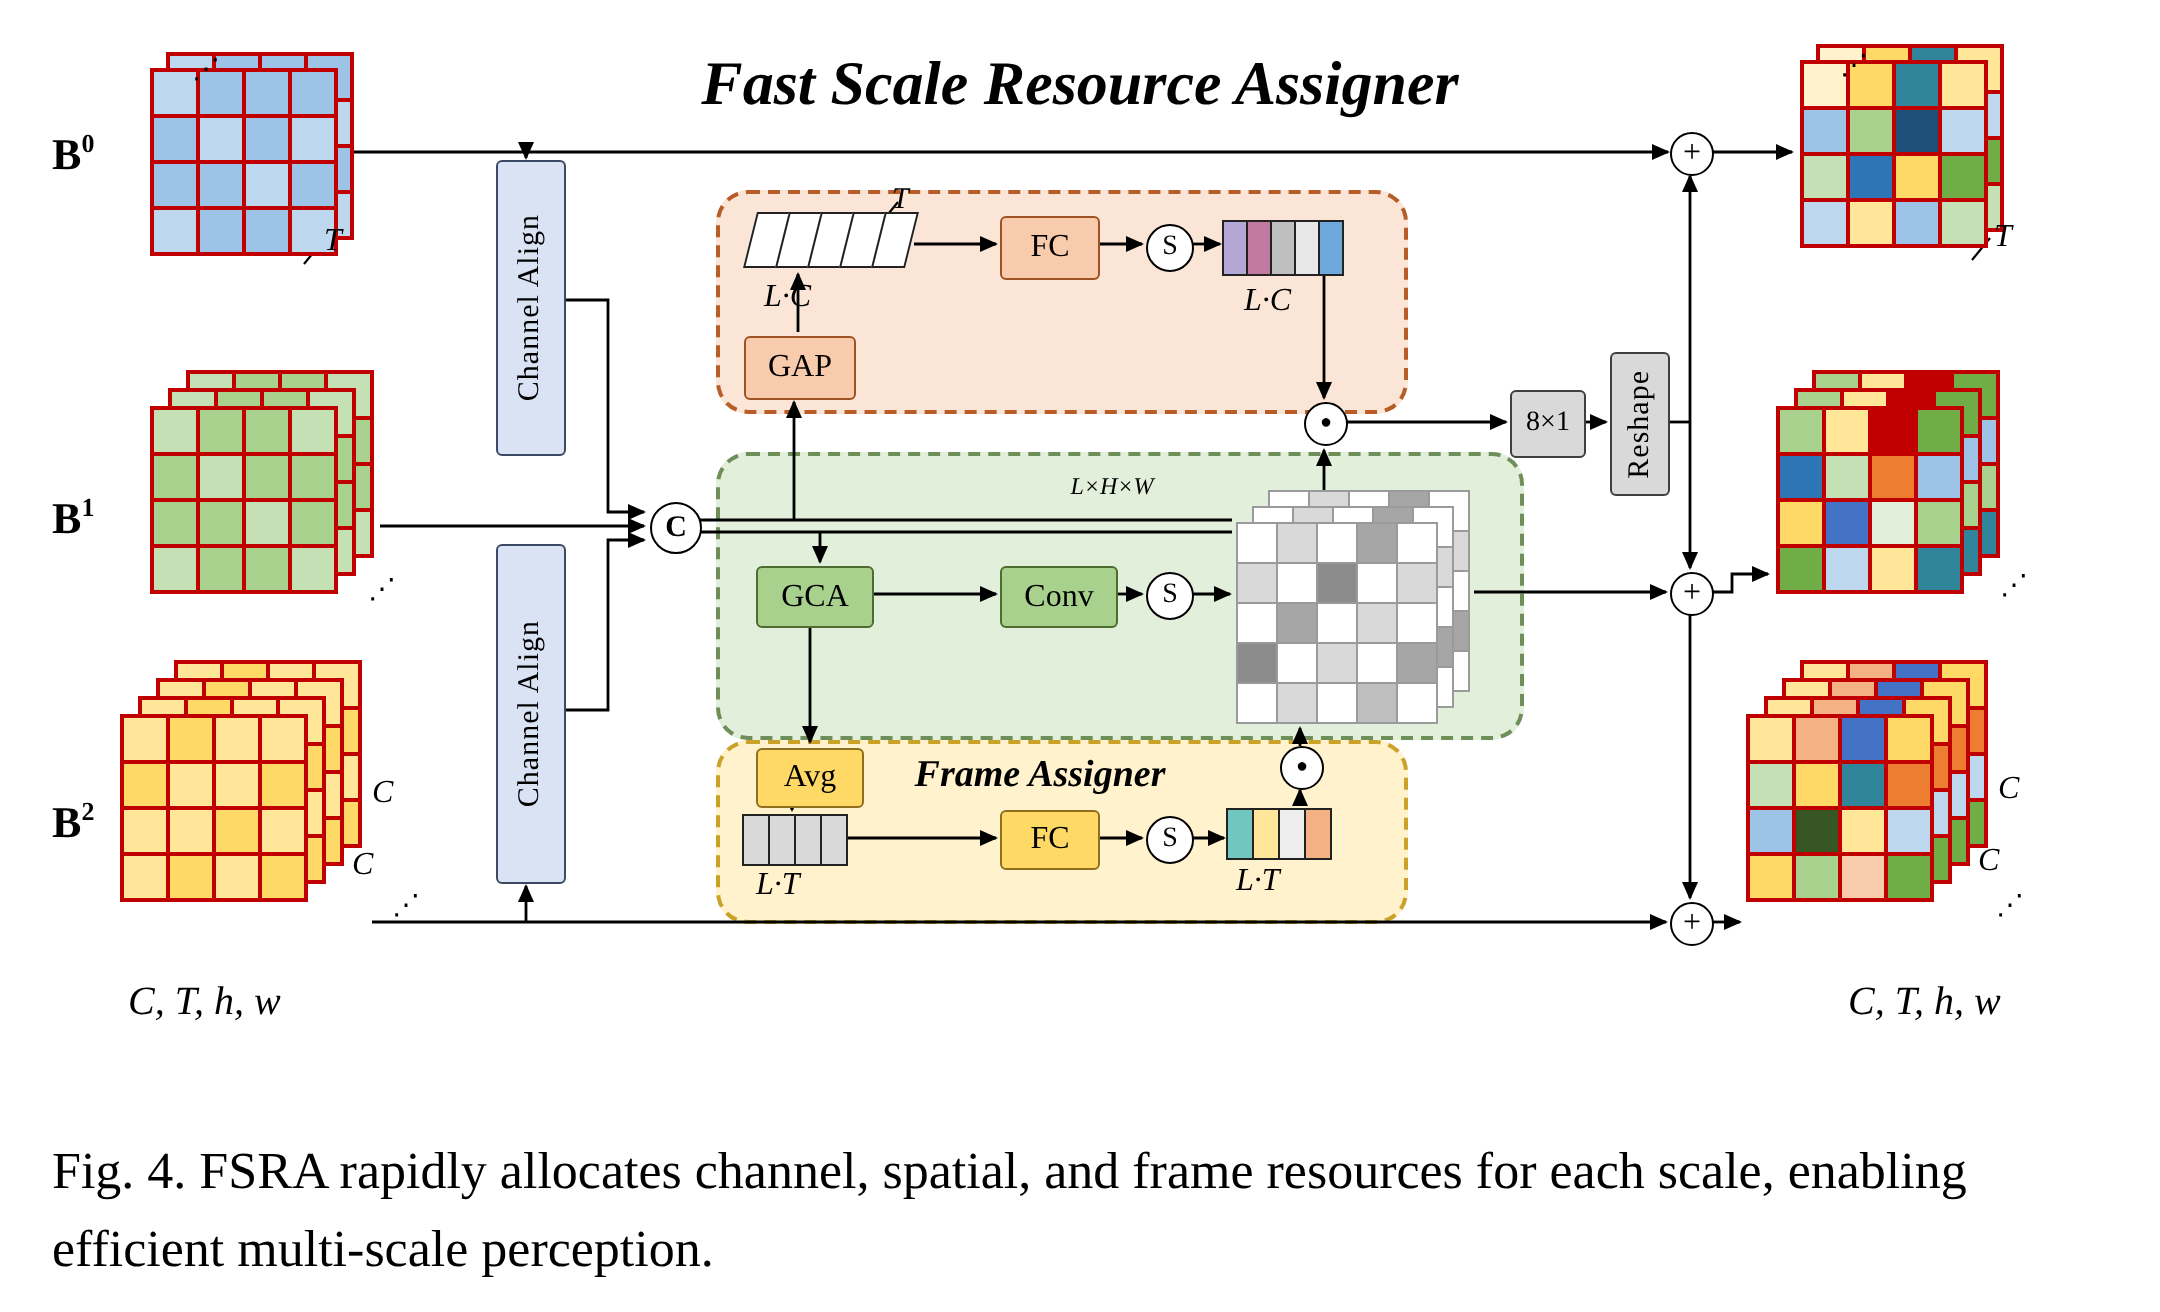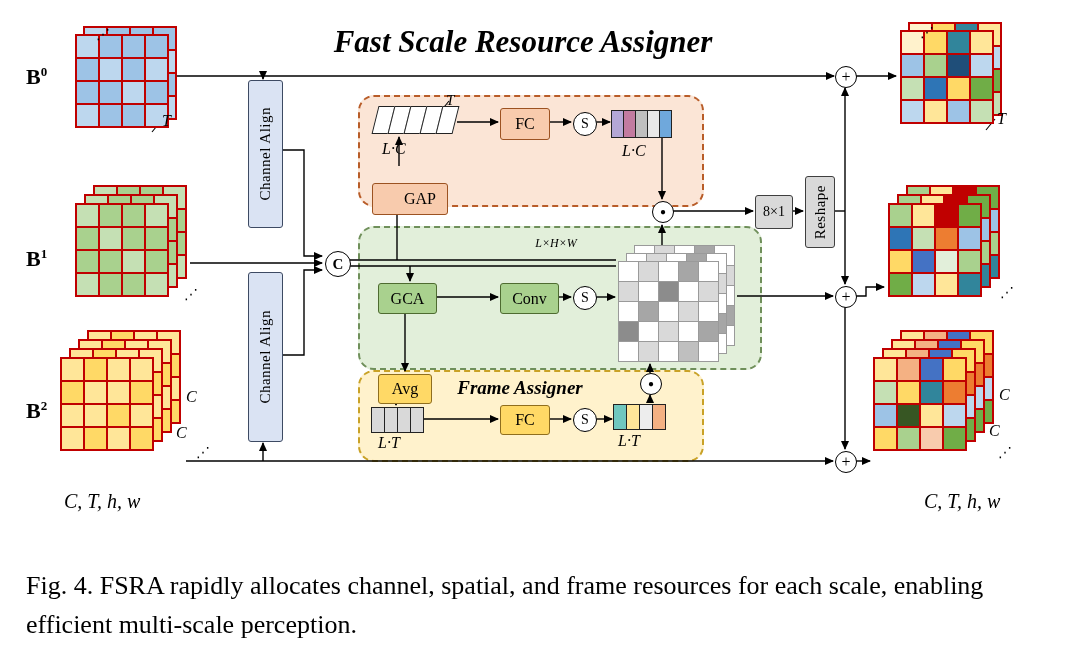--- a/index.html
+++ b/index.html
@@ -1,35 +1,35 @@
 <!DOCTYPE html>
 <html><head>
 <meta charset="utf-8">
 <style>
   html,body{margin:0;padding:0;background:#fff;}
   .figure{position:relative;width:1080px;height:656px;background:#fff;
           font-family:"Liberation Serif","DejaVu Serif",serif;color:#000;overflow:hidden;}
   .abs{position:absolute;}
-  .title{left:273px;top:24px;width:500px;text-align:center;
+  .title{left:290px;top:24px;width:500px;text-align:center;
          font-size:31px;font-weight:bold;font-style:italic;}
   
   .box-dashed{border:2.2px dashed;border-radius:16px;}
   .box-channel{left:358px;top:95px;width:342px;height:108px;background:#fbe5d6;border-color:#b85c28;}
   .box-patch{left:358px;top:226px;width:400px;height:140px;background:#e2efda;border-color:#6f8f5a;}
   .box-frame{left:358px;top:370px;width:342px;height:88px;background:#fff2cc;border-color:#c9a227;}
   
   .solid{border:1.6px solid #3f3f3f;border-radius:3px;display:flex;align-items:center;justify-content:center;font-size:16px;}
   .salmon{background:#f8cbad;border-color:#9c5221;}
   .green{background:#a9d18e;border-color:#4e6b30;}
   .yellow{background:#ffd966;border-color:#8f6e1e;}
   .gray{background:#d9d9d9;border-color:#3f3f3f;}
   .ca{background:#dae3f3;border-color:#3d4a63;}
   .ca-top{left:248px;top:80px;width:33px;height:146px;}
   .ca-bottom{left:248px;top:272px;width:33px;height:168px;}
-  .bx-gap{left:372px;top:183px;width:54px;height:30px;padding-left:20px;}
+  .bx-gap{left:372px;top:168px;width:54px;height:30px;}
   .bx-fc-ch{left:500px;top:108px;width:48px;height:30px;}
   .bx-gca{left:378px;top:283px;width:57px;height:29px;}
   .bx-conv{left:500px;top:283px;width:57px;height:29px;}
   .bx-avg{left:378px;top:374px;width:52px;height:28px;}
   .bx-fc-fr{left:500px;top:405px;width:48px;height:28px;}
   .bx-1x1{left:755px;top:195px;width:36px;height:32px;font-size:14px;}
   .bx-reshape{left:805px;top:176px;width:28px;height:70px;font-size:14px;}
   .vtext{writing-mode:vertical-rl;transform:rotate(180deg);font-size:15px;letter-spacing:.5px;}
   
   .op{border:1.6px solid #000;border-radius:50%;background:#fff;display:flex;align-items:center;justify-content:center;line-height:1;}

